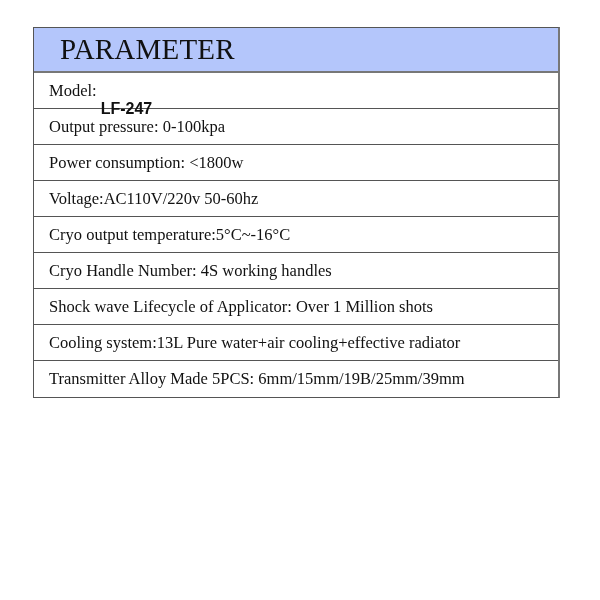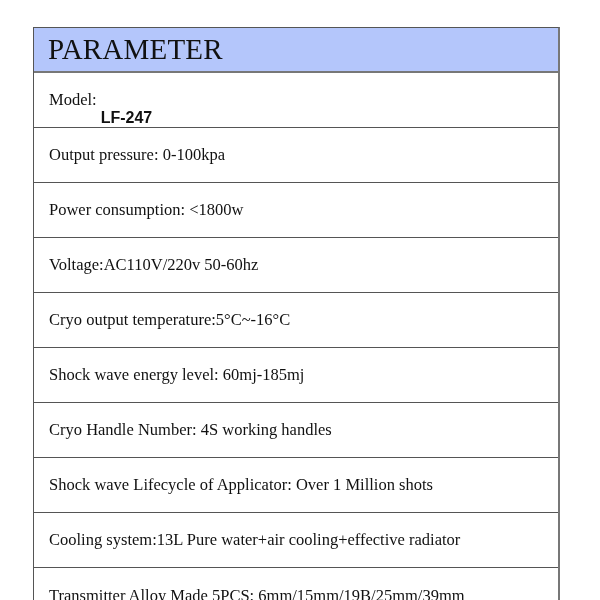--- a/index.html
+++ b/index.html
@@ -13,26 +13,26 @@
       box-sizing: border-box;
       font-family: "Liberation Serif", "DejaVu Serif", serif;
       color: #111;
     }
     .header {
       height: 45px;
       background: #b4c6fb;
       border-bottom: 2px solid #777;
       box-sizing: border-box;
       display: flex; align-items: center;
-      padding-left: 14px;
+      padding-left: 26px;
       font-size: 29px;
       letter-spacing: 0.2px;
     }
     .row {
-      height: 55px;
+      height: 36px;
       border-bottom: 1px solid #555;
       box-sizing: border-box;
       display: flex; align-items: center;
       padding-left: 15px;
       font-size: 16.5px;
       white-space: nowrap;
     }
     .row:last-child { border-bottom: none; }
     .model-value {
       font-family: "Liberation Sans", "DejaVu Sans", sans-serif;
@@ -48,18 +48,17 @@
 <div class="param-table">
   <div class="header">PARAMETER</div>
   <div class="row">
     <span>Model:</span>
     <span class="model-value">LF-247</span>
   </div>
   <div class="row">Output pressure: 0-100kpa</div>
   <div class="row">Power consumption: &lt;1800w</div>
   <div class="row">Voltage:AC110V/220v 50-60hz</div>
   <div class="row">Cryo output temperature:5°C~-16°C</div>
-  <div class="row">Shock wave energy level: 60mj-185mj</div>
   <div class="row">Cryo Handle Number: 4S working handles</div>
   <div class="row">Shock wave Lifecycle of Applicator: Over 1 Million shots</div>
   <div class="row">Cooling system:13L Pure water+air cooling+effective radiator</div>
   <div class="row">Transmitter Alloy Made 5PCS: 6mm/15mm/19B/25mm/39mm</div>
 </div>
 
 </body></html>

